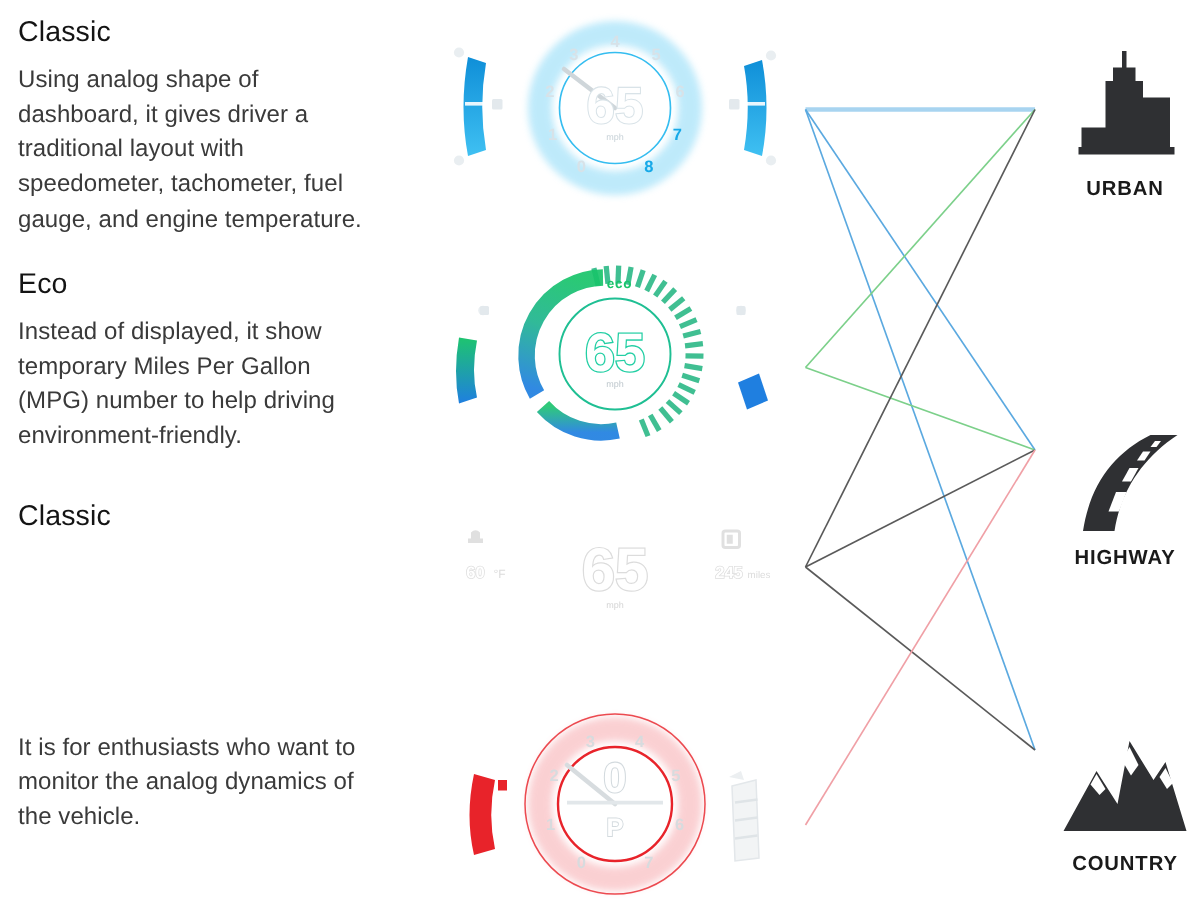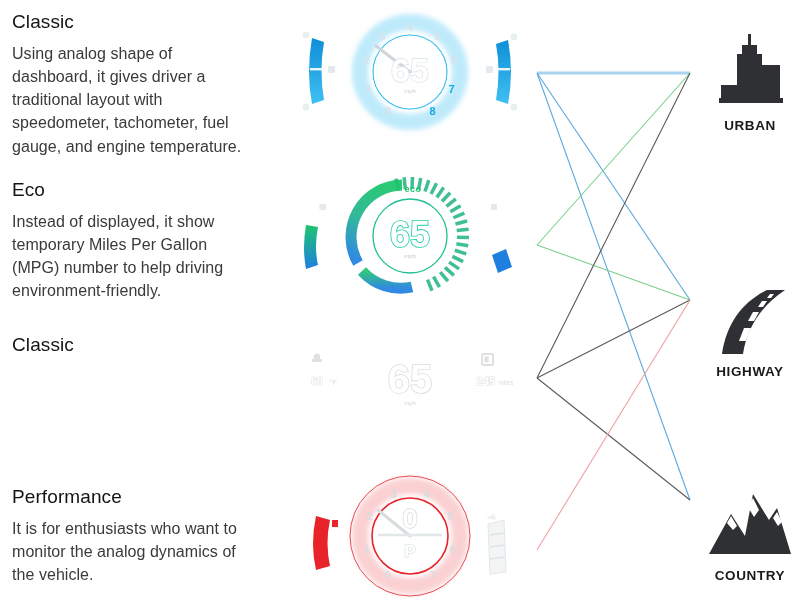--- a/index.html
+++ b/index.html
@@ -61,21 +61,20 @@
     <p class="desc">Using analog shape of dashboard, it gives driver a traditional layout with speedometer, tachometer, fuel gauge, and engine temperature.</p>
   </div>
   <div class="concept" id="c1">
     <h2 class="title">Eco</h2>
     <p class="desc">Instead of displayed, it show temporary Miles Per Gallon (MPG) number to help driving environment-friendly.</p>
   </div>
   <div class="concept" id="c2">
     <h2 class="title">Classic</h2>
   </div>
   <div class="concept" id="c3">
-    <h2 class="title">Performance</h2>
     <p class="desc">It is for enthusiasts who want to monitor the analog dynamics of the vehicle.</p>
   </div>
 
   <div class="dash" id="d0">
     <svg viewBox="0 0 240 150">
       <defs>
         <linearGradient id="cg" x1="0" y1="0" x2="0" y2="1">
           <stop offset="0%" stop-color="#1b9ee6"></stop>
             <stop offset="100%" stop-color="#53c8f5"></stop>
         </linearGradient>

